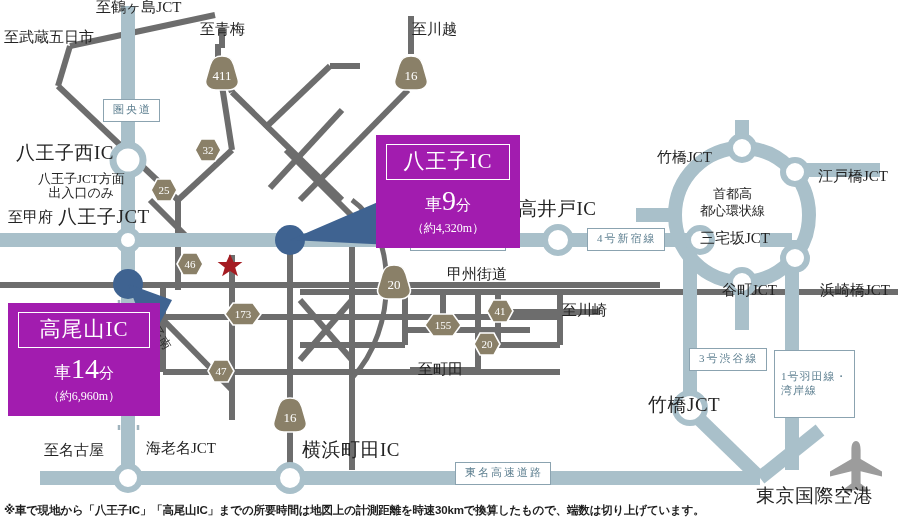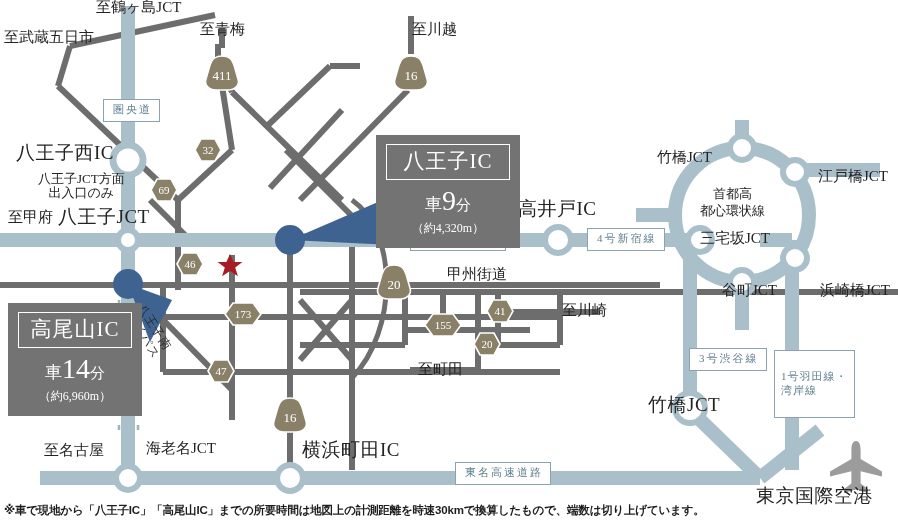--- a/index.html
+++ b/index.html
@@ -55,21 +55,21 @@
     transform-origin:left top;
     transform:rotate(58deg);
     white-space:nowrap;
     line-height:1.15;
     font-family:"Liberation Serif","DejaVu Serif",serif;
   }
 
   
   .callout{
     position:absolute;
-    background:#737373;
+    background:#a21caf;
     padding:9px 10px 11px 10px;
     box-sizing:border-box;
     text-align:center;
     color:#ffffff;
     font-family:"Liberation Serif","DejaVu Serif",serif;
   }
   .callout .ictitle{
     display:block;
     border:1.5px solid #ffffff;
     color:#ffffff;
@@ -305,21 +305,21 @@
       <path d="M290,240 L392,196 L392,245 Z" fill="#3f6391"></path>
     </g>
     <g>
       <path d="M128,284 L172,300 L150,342 Z" fill="#3f6391"></path>
     </g>
   </svg>
 
   <div class="shieldnum" style="left:222px;top:76px;">411</div>
   <div class="shieldnum" style="left:411px;top:76px;">16</div>
   <div class="shieldnum sm" style="left:208px;top:150px;">32</div>
-  <div class="shieldnum sm" style="left:164px;top:190px;">69</div>
+  <div class="shieldnum sm" style="left:164px;top:190px;">25</div>
   <div class="shieldnum sm" style="left:190px;top:264px;">46</div>
   <div class="shieldnum sm" style="left:243px;top:314px;">173</div>
   <div class="shieldnum sm" style="left:221px;top:371px;">47</div>
   <div class="shieldnum" style="left:394px;top:285px;">20</div>
   <div class="shieldnum sm" style="left:443px;top:325px;">155</div>
   <div class="shieldnum sm" style="left:500px;top:311px;">41</div>
   <div class="shieldnum sm" style="left:487px;top:344px;">20</div>
   <div class="shieldnum" style="left:290px;top:418px;">16</div>
 
   <div class="plate" style="left:103px;top:99px;">圏央道</div>
@@ -357,21 +357,21 @@
   <div class="lbl mid" style="left:146px;top:441px;">海老名JCT</div>
   <div class="lbl big" style="left:302px;top:440px;">横浜町田IC</div>
   <div class="lbl big" style="left:756px;top:486px;">東京国際空港</div>
 
   <div class="callout" style="left:376px;top:135px;width:144px;">
     <span class="ictitle">八王子IC</span>
     <span class="time"><span class="pre">車</span><span class="num">9</span><span class="unit">分</span></span>
     <span class="dist">（約4,320m）</span>
   </div>
 
-  <div class="callout" style="left:8px;top:303px;width:134px;">
+  <div class="callout" style="left:8px;top:303px;width:152px;">
     <span class="ictitle">高尾山IC</span>
     <span class="time"><span class="pre">車</span><span class="num">14</span><span class="unit">分</span></span>
     <span class="dist">（約6,960m）</span>
   </div>
 
   <div class="footnote">※車で現地から「八王子IC」「高尾山IC」までの所要時間は地図上の計測距離を時速30kmで換算したもので、端数は切り上げています。</div>
 
 </div>
 
 </body></html>

